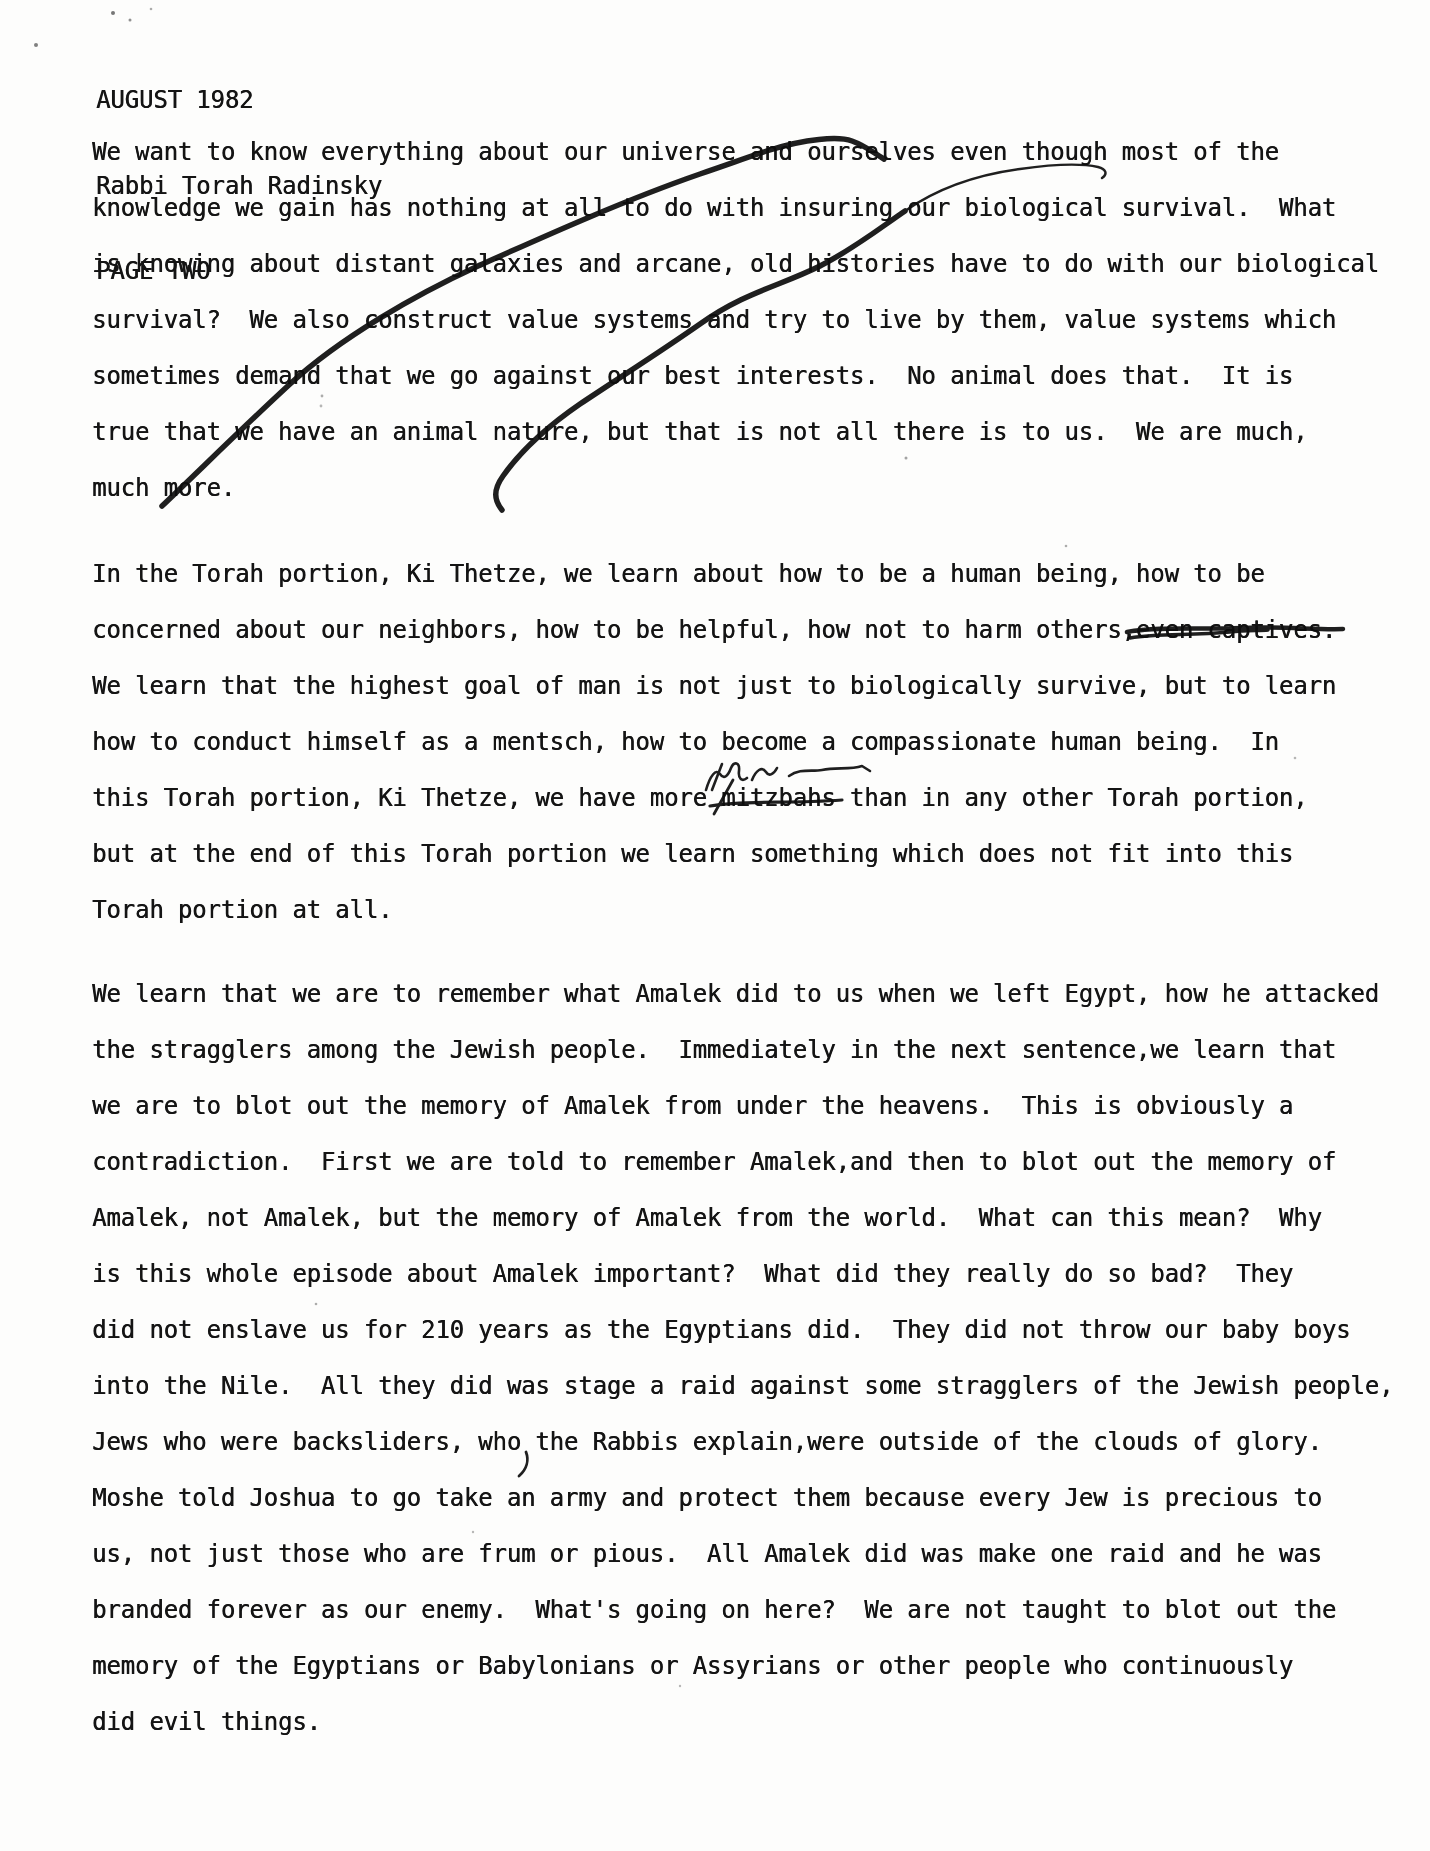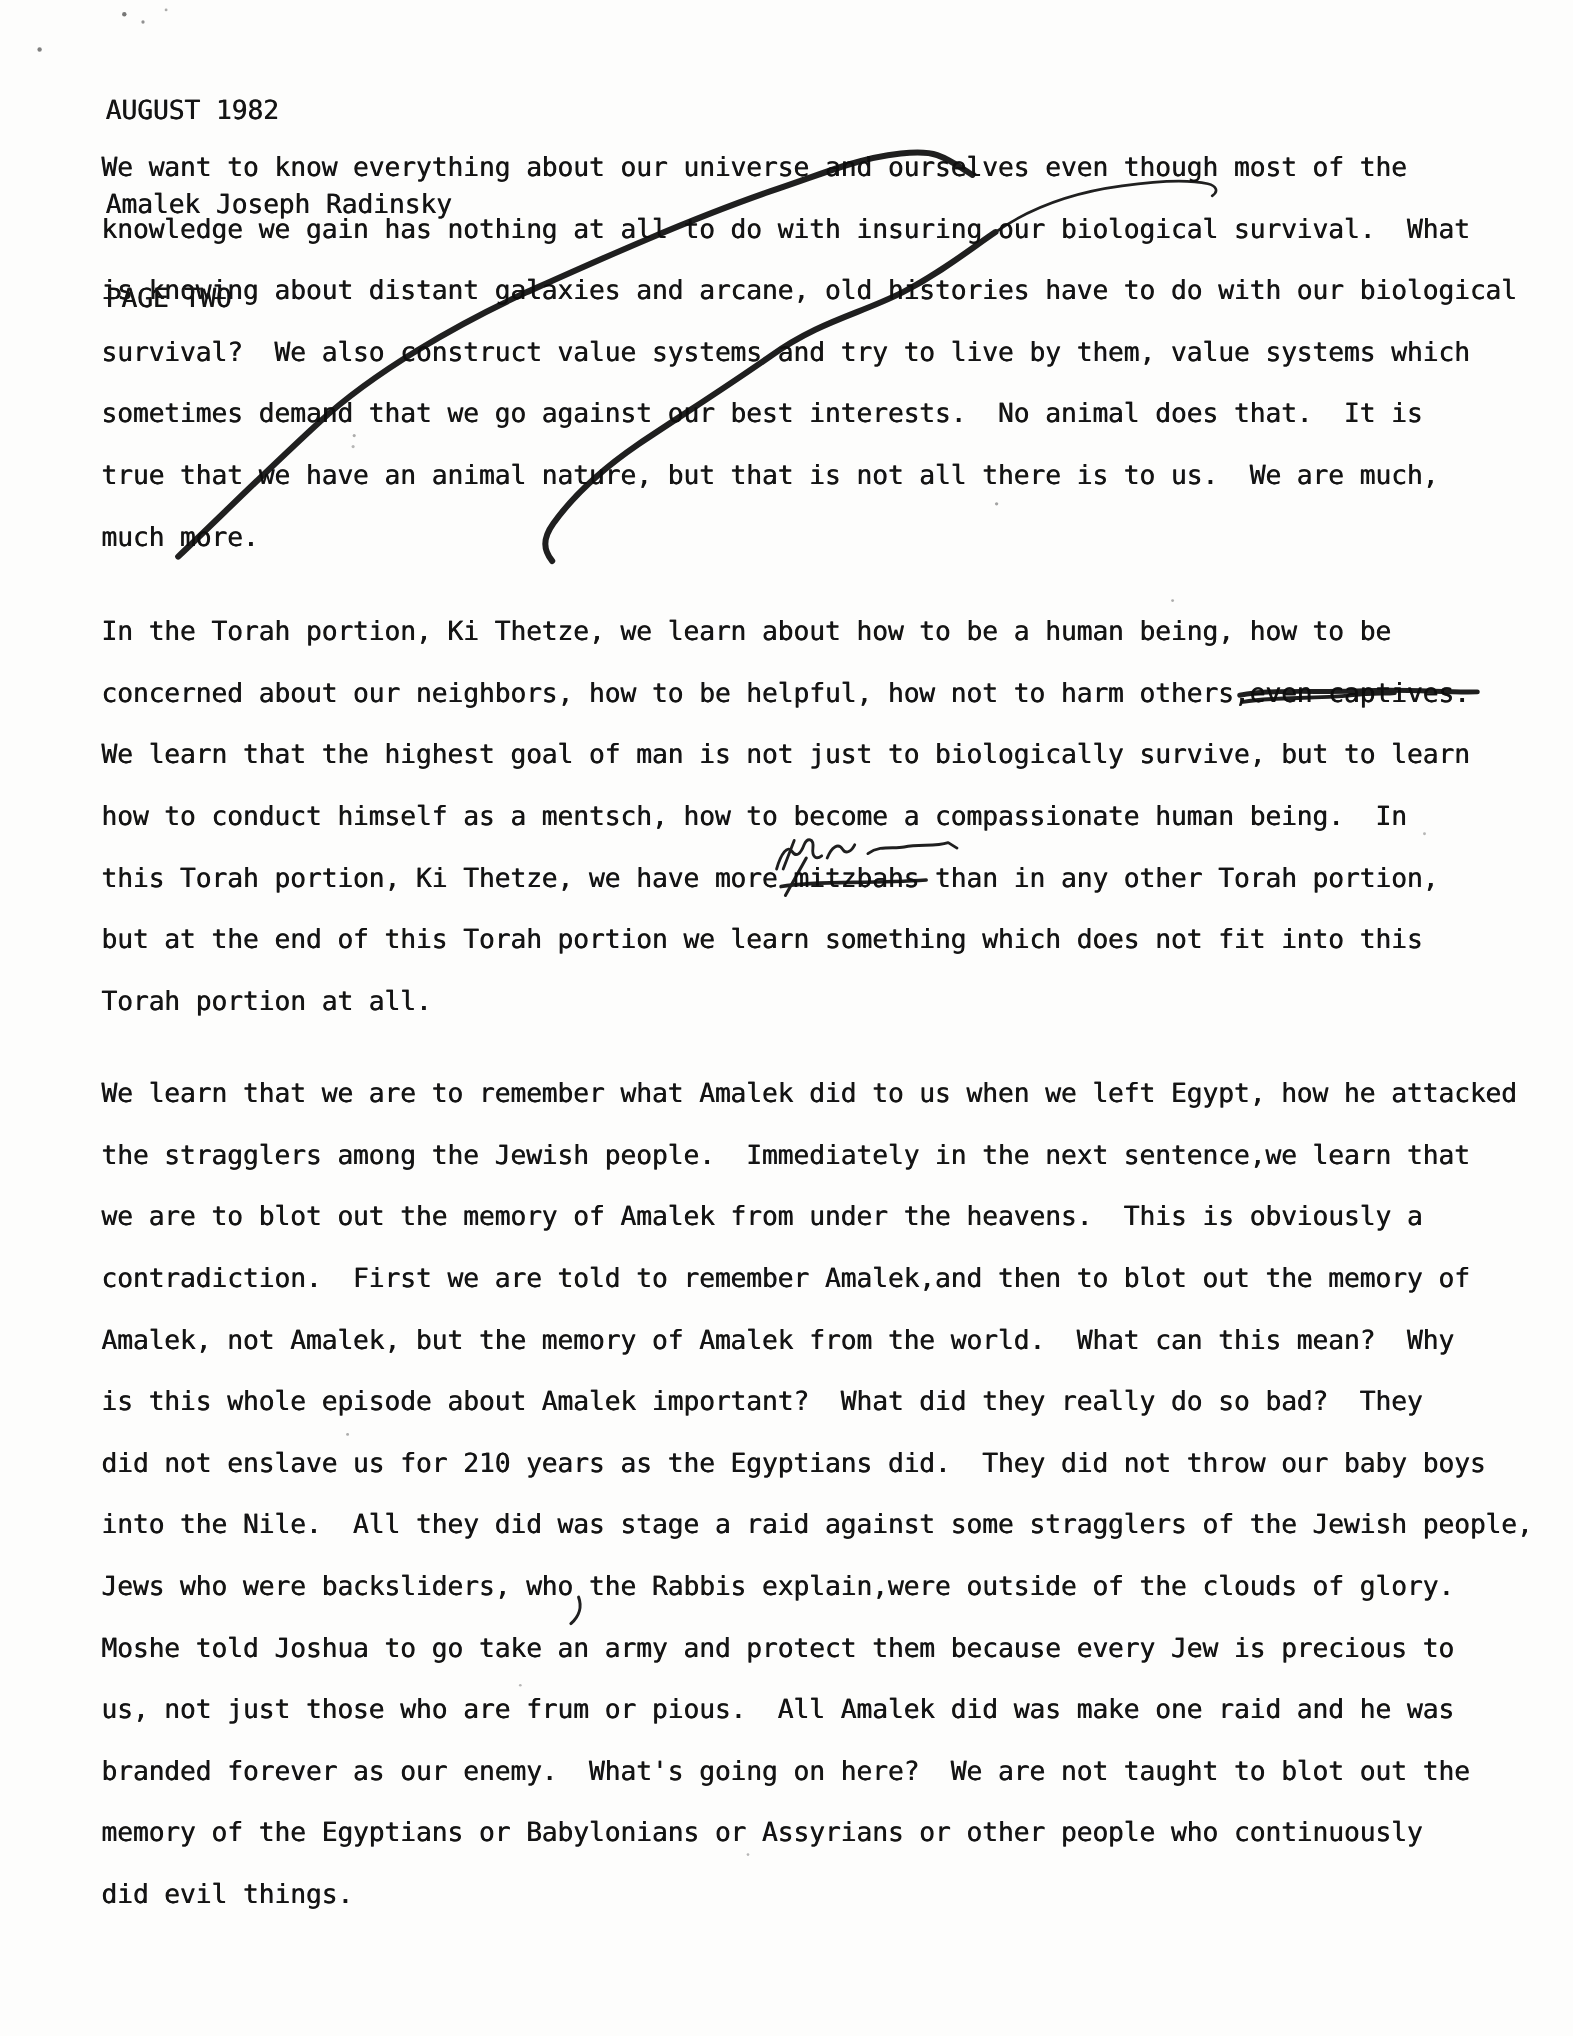--- a/index.html
+++ b/index.html
@@ -28,21 +28,21 @@
     pointer-events:none;
   }
 </style>
 </head>
 <body>
 
 <div class="page">
 
   <div class="header typed">
     <div>AUGUST 1982</div>
-    <div>Amalek Joseph Radinsky</div>
+    <div>Rabbi Torah Radinsky</div>
     <div>PAGE TWO</div>
   </div>
 
   <div class="para typed" style="top:124px"><div class="tl">We want to know everything about our universe and ourselves even though most of the</div><div class="tl">knowledge we gain has nothing at all to do with insuring our biological survival.  What</div><div class="tl">is knowing about distant galaxies and arcane, old histories have to do with our biological</div><div class="tl">survival?  We also construct value systems and try to live by them, value systems which</div><div class="tl">sometimes demand that we go against our best interests.  No animal does that.  It is</div><div class="tl">true that we have an animal nature, but that is not all there is to us.  We are much,</div><div class="tl">much more.</div></div>
   <div class="para typed" style="top:546px"><div class="tl">In the Torah portion, Ki Thetze, we learn about how to be a human being, how to be</div><div class="tl">concerned about our neighbors, how to be helpful, how not to harm others,even captives.</div><div class="tl">We learn that the highest goal of man is not just to biologically survive, but to learn</div><div class="tl">how to conduct himself as a mentsch, how to become a compassionate human being.  In</div><div class="tl">this Torah portion, Ki Thetze, we have more mitzbahs than in any other Torah portion,</div><div class="tl">but at the end of this Torah portion we learn something which does not fit into this</div><div class="tl">Torah portion at all.</div></div>
   <div class="para typed" style="top:966px"><div class="tl">We learn that we are to remember what Amalek did to us when we left Egypt, how he attacked</div><div class="tl">the stragglers among the Jewish people.  Immediately in the next sentence,we learn that</div><div class="tl">we are to blot out the memory of Amalek from under the heavens.  This is obviously a</div><div class="tl">contradiction.  First we are told to remember Amalek,and then to blot out the memory of</div><div class="tl">Amalek, not Amalek, but the memory of Amalek from the world.  What can this mean?  Why</div><div class="tl">is this whole episode about Amalek important?  What did they really do so bad?  They</div><div class="tl">did not enslave us for 210 years as the Egyptians did.  They did not throw our baby boys</div><div class="tl">into the Nile.  All they did was stage a raid against some stragglers of the Jewish people,</div><div class="tl">Jews who were backsliders, who the Rabbis explain,were outside of the clouds of glory.</div><div class="tl">Moshe told Joshua to go take an army and protect them because every Jew is precious to</div><div class="tl">us, not just those who are frum or pious.  All Amalek did was make one raid and he was</div><div class="tl">branded forever as our enemy.  What's going on here?  We are not taught to blot out the</div><div class="tl">memory of the Egyptians or Babylonians or Assyrians or other people who continuously</div><div class="tl">did evil things.</div></div>
 
   <svg class="ink" width="1430" height="1851" viewBox="0 0 1430 1851">
     <g stroke="#0d0d0d" fill="none" stroke-linecap="round" stroke-linejoin="round" opacity="0.92">
 

